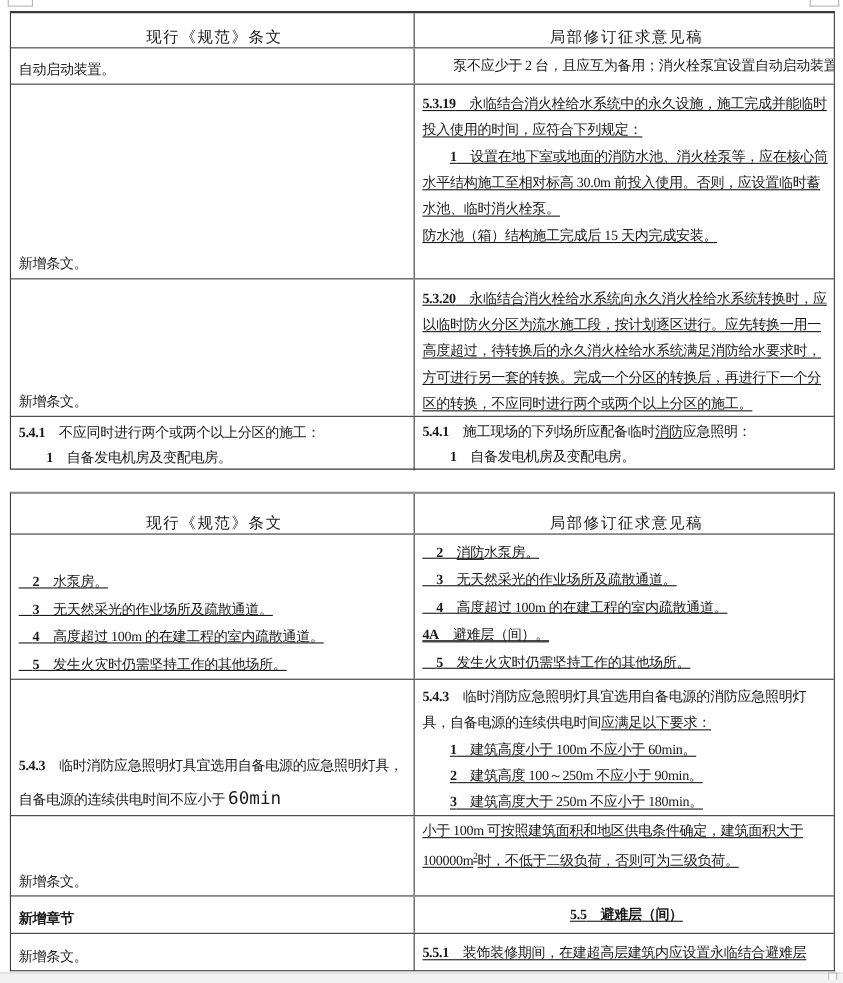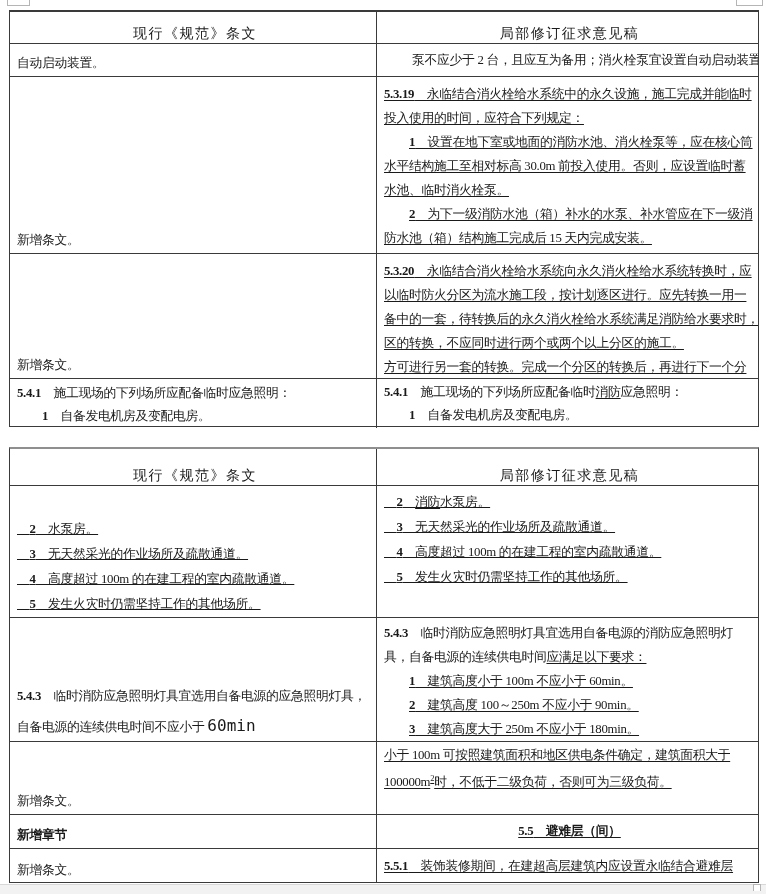--- a/index.html
+++ b/index.html
@@ -86,39 +86,38 @@
       <div class="trow" style="height: 177px;">
         <div class="cell left va-m" style="padding-top: 0px;">
           <div class="ln" style="line-height: 25px; height: 25px;"><span>新增条文。</span></div>
         </div>
         <div class="cell right" style="padding-top: 5px;">
           <div class="ln" style="line-height: 24px; height: 24px;"><span class="b u">5.3.19</span><span class="u">　永临结合消火栓给水系统中的永久设施，施工完成并能临时</span></div>
           <div class="ln" style="line-height: 24px; height: 24px;"><span class="u">投入使用的时间，应符合下列规定：</span></div>
           <div class="ln" style="line-height: 24px; height: 24px;"><span>　　</span><span class="b u">1</span><span class="u">　设置在地下室或地面的消防水池、消火栓泵等，应在核心筒</span></div>
           <div class="ln" style="line-height: 24px; height: 24px;"><span class="u">水平结构施工至相对标高 30.0m 前投入使用。否则，应设置临时蓄</span></div>
           <div class="ln" style="line-height: 24px; height: 24px;"><span class="u">水池、临时消火栓泵。</span></div>
-          <div class="ln" style="line-height: 24px; height: 24px;"><span>　　</span><span class="b u">2</span><span class="u">　为下一级消防水池（箱）补水的水泵、补水管应在下一级消</span></div>
           <div class="ln" style="line-height: 24px; height: 24px;"><span class="u">防水池（箱）结构施工完成后 15 天内完成安装。</span></div>
         </div>
       </div>
       <div class="trow" style="height: 125px;">
         <div class="cell left va-m" style="padding-top: 0px;">
           <div class="ln" style="line-height: 25px; height: 25px;"><span>新增条文。</span></div>
         </div>
         <div class="cell right" style="padding-top: 5px;">
           <div class="ln" style="line-height: 24px; height: 24px;"><span class="b u">5.3.20</span><span class="u">　永临结合消火栓给水系统向永久消火栓给水系统转换时，应</span></div>
           <div class="ln" style="line-height: 24px; height: 24px;"><span class="u">以临时防火分区为流水施工段，按计划逐区进行。应先转换一用一</span></div>
-          <div class="ln" style="line-height: 24px; height: 24px;"><span class="u">备中的一套，待转换后的永久消火栓给水系统满足消防给水要求时，</span></div>
+          <div class="ln" style="line-height: 24px; height: 24px;"><span class="u">高度超过，待转换后的永久消火栓给水系统满足消防给水要求时，</span></div>
+          <div class="ln" style="line-height: 24px; height: 24px;"><span class="u">方可进行另一套的转换。完成一个分区的转换后，再进行下一个分</span></div>
           <div class="ln" style="line-height: 24px; height: 24px;"><span class="u">区的转换，不应同时进行两个或两个以上分区的施工。</span></div>
-          <div class="ln" style="line-height: 24px; height: 24px;"><span class="u">方可进行另一套的转换。完成一个分区的转换后，再进行下一个分</span></div>
         </div>
       </div>
       <div class="trow" style="height: 50px;">
         <div class="cell left" style="padding-top: 2px;">
-          <div class="ln" style="line-height: 23px; height: 23px;"><span class="b">5.4.1</span><span>　施工现场的下列场所应配备临时应急照明：</span></div>
+          <div class="ln" style="line-height: 23px; height: 23px;"><span class="b">5.4.1</span><span>　不应同时进行两个或两个以上分区的施工：</span></div>
           <div class="ln" style="line-height: 23px; height: 23px;"><span>　　</span><span class="b">1</span><span>　自备发电机房及变配电房。</span></div>
         </div>
         <div class="cell right" style="padding-top: 2px;">
           <div class="ln" style="line-height: 23px; height: 23px;"><span class="b">5.4.1</span><span>　施工现场的下列场所应配备临时</span><span class="u">消防</span><span>应急照明：</span></div>
           <div class="ln" style="line-height: 23px; height: 23px;"><span>　　</span><span class="b">1</span><span>　自备发电机房及变配电房。</span></div>
         </div>
       </div>
     </div>
   <div id="tbl1" class="tbl" style="top: 447px; height: 436px;">
       <div class="trow hrow" style="height: 36px;">
@@ -133,20 +132,21 @@
         <div class="cell left" style="padding-top: 4px;">
           <div class="ln" style="line-height: 25px; height: 25px;"><span>　</span><span class="b">2</span><span>　水泵房。</span></div>
           <div class="ln" style="line-height: 25px; height: 25px;"><span>　</span><span class="b">3</span><span>　无天然采光的作业场所及疏散通道。</span></div>
           <div class="ln" style="line-height: 25px; height: 25px;"><span>　</span><span class="b">4</span><span>　高度超过 100m 的在建工程的室内疏散通道。</span></div>
           <div class="ln" style="line-height: 25px; height: 25px;"><span>　</span><span class="b">5</span><span>　发生火灾时仍需坚持工作的其他场所。</span></div>
         </div>
         <div class="cell right" style="padding-top: 4px;">
           <div class="ln" style="line-height: 25px; height: 25px;"><span>　</span><span class="b">2</span><span>　</span><span class="u">消防</span><span>水泵房。</span></div>
           <div class="ln" style="line-height: 25px; height: 25px;"><span>　</span><span class="b">3</span><span>　无天然采光的作业场所及疏散通道。</span></div>
           <div class="ln" style="line-height: 25px; height: 25px;"><span>　</span><span class="b">4</span><span>　高度超过 100m 的在建工程的室内疏散通道。</span></div>
+          <div class="ln" style="line-height: 25px; height: 25px;"><span class="b u">4A</span><span class="u">　避难层（间）。</span></div>
           <div class="ln" style="line-height: 25px; height: 25px;"><span>　</span><span class="b">5</span><span>　发生火灾时仍需坚持工作的其他场所。</span></div>
         </div>
       </div>
       <div class="trow" style="height: 124px;">
         <div class="cell left va-m" style="padding-top: 0px;">
           <div class="ln" style="line-height: 30px; height: 30px;"><span class="b">5.4.3</span><span>　临时消防应急照明灯具宜选用自备电源的应急照明灯具，</span></div>
           <div class="ln" style="line-height: 30px; height: 30px;"><span>自备电源的连续供电时间不应小于 </span><span class="mono">60min</span></div>
         </div>
         <div class="cell right" style="padding-top: 3px;">
           <div class="ln" style="line-height: 24px; height: 24px;"><span class="b">5.4.3</span><span>　临时消防应急照明灯具宜选用自备电源的消防应急照明灯</span></div>

